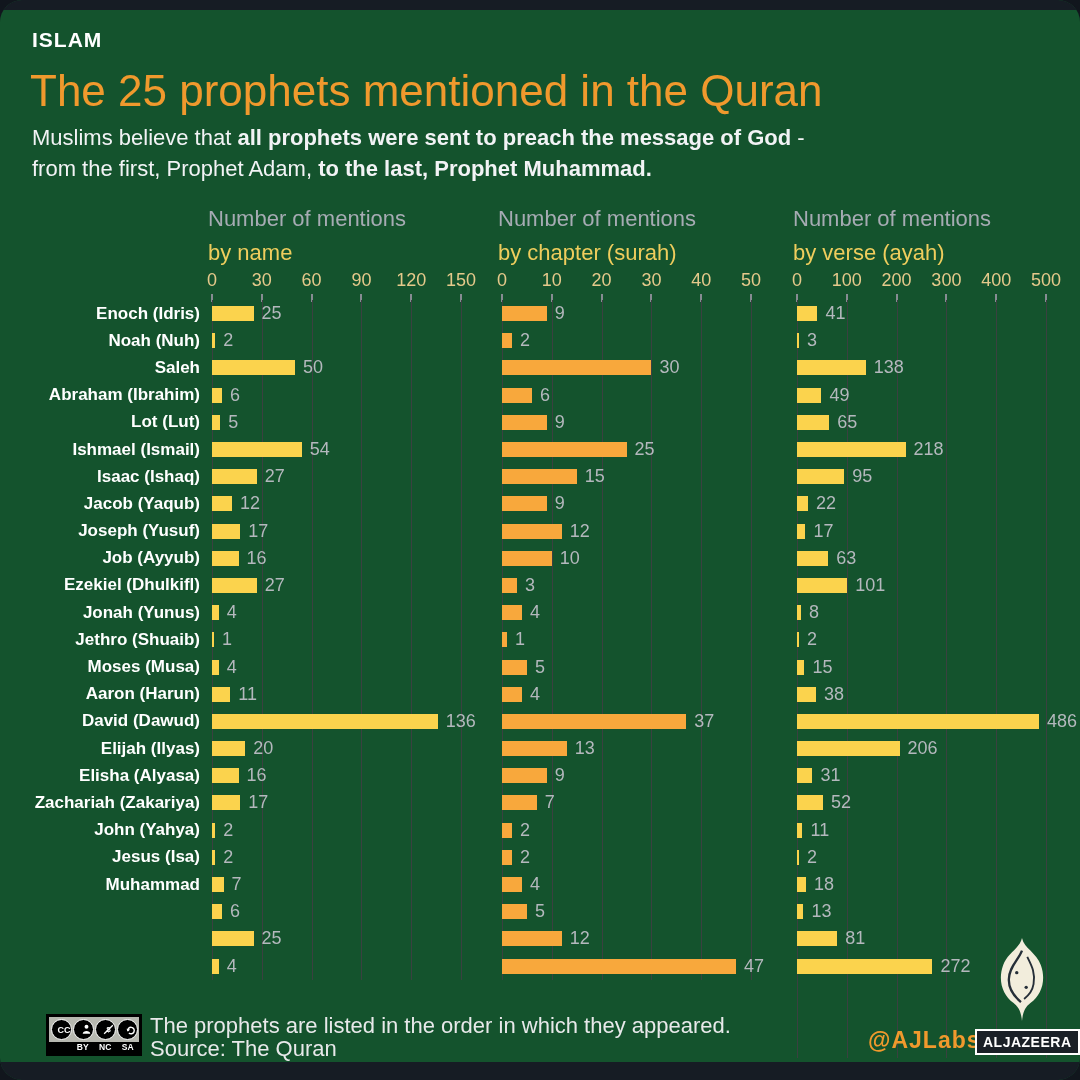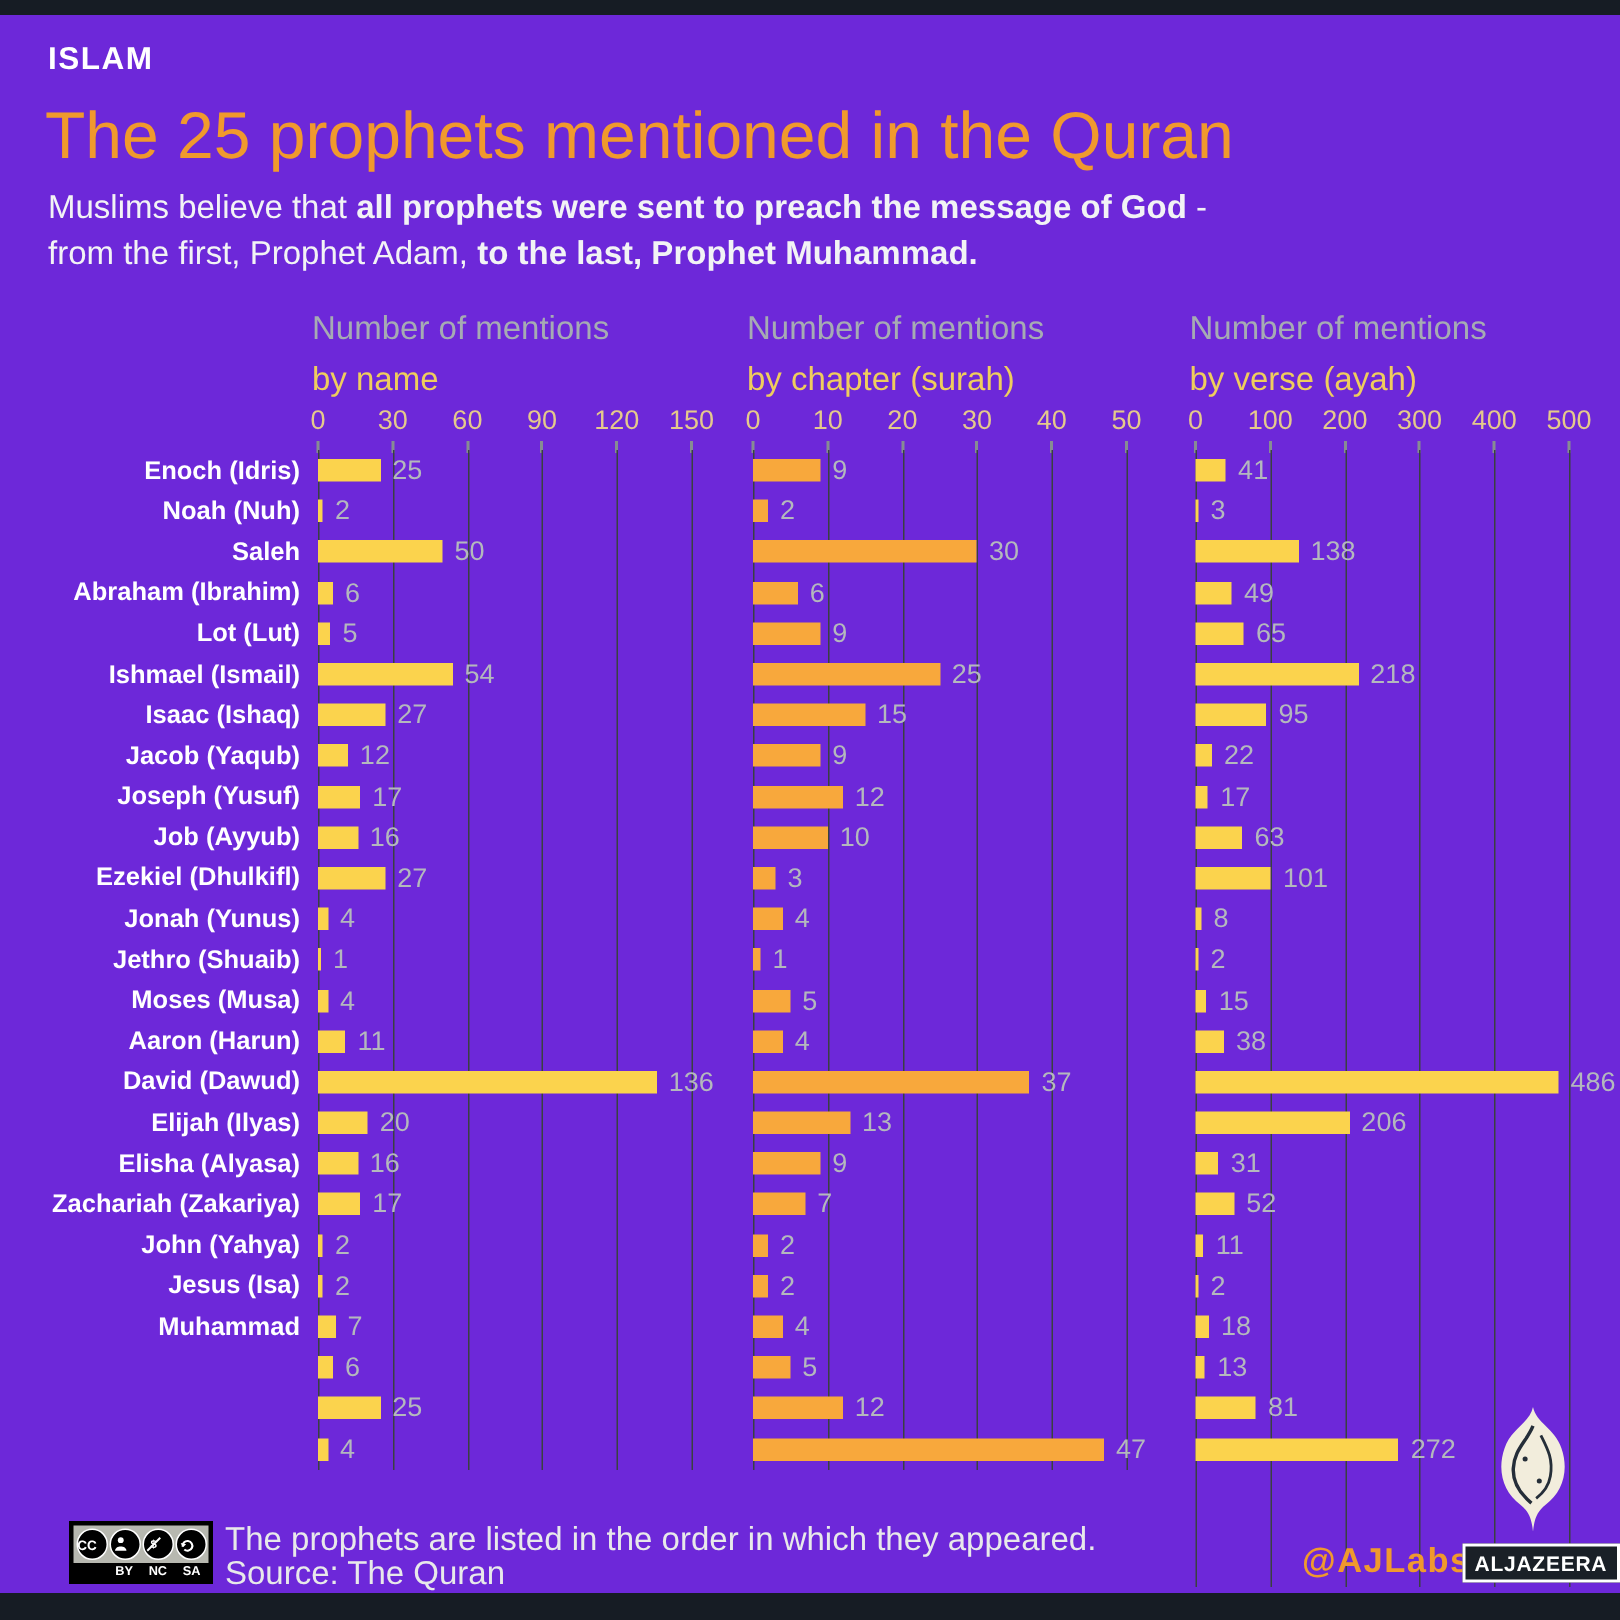--- a/index.html
+++ b/index.html
@@ -1,17 +1,17 @@
 <!DOCTYPE html>
 <html><head>
 <meta charset="utf-8">
 <style>
   html,body{margin:0;padding:0;background:#11161d;}
-  .page{position:relative;width:1080px;height:1080px;background:#6d28d9;overflow:hidden;
-        font-family:"Liberation Sans", sans-serif;}
+  .page{position:relative;width:1080px;height:1080px;background:#14532d;overflow:hidden;
+        font-family:"Liberation Sans", sans-serif;border-radius:22px;}
   .band{position:absolute;left:0;width:1080px;background:#161C24;}
   .band.top{top:0;height:10px;}
   .band.bottom{top:1062px;height:18px;}
 
   
   .kicker{position:absolute;left:32px;top:28px;font-size:21px;font-weight:700;color:#ffffff;letter-spacing:1px;}
   .title{position:absolute;left:30px;top:66px;font-size:44px;font-weight:300;color:#F0992D;}
   .intro{position:absolute;left:32px;top:122px;font-size:22px;color:#F2F3F5;line-height:31px;font-weight:400;}
   .intro .line{display:block;}
   .intro b{font-weight:700;}
@@ -35,21 +35,21 @@
 
   
   .labels{position:absolute;left:0;top:300px;width:200px;}
   .row-label{height:27.2px;display:flex;align-items:center;justify-content:flex-end;
              font-size:17px;font-weight:700;color:#ffffff;white-space:nowrap;}
 
   
   .cc-badge{position:absolute;left:46px;top:1014px;width:96px;height:42px;background:#000;padding:3px;box-sizing:border-box;}
   .cc-strip{height:25px;background:#B7B8B0;display:flex;align-items:center;justify-content:space-around;padding:0 1px;}
   .cc-circle{width:21px;height:21px;border-radius:50%;background:#000;border:1.5px solid #fff;box-sizing:border-box;
-             display:flex;align-items:center;justify-content:flex-start;color:#fff;font-size:9px;font-weight:700;}
+             display:flex;align-items:center;justify-content:flex-end;color:#fff;font-size:9px;font-weight:700;}
   .cc-labels{height:11px;display:grid;grid-template-columns:repeat(4,1fr);color:#fff;font-size:8.5px;font-weight:700;text-align:center;line-height:11px;}
   .foot-note{position:absolute;left:150px;top:1014px;font-size:22px;color:#E8E9EA;line-height:23px;}
   .foot-note span{display:block;}
   .handle{position:absolute;left:868px;top:1027px;width:100px;text-align:right;font-size:23px;font-weight:600;color:#F0992D;letter-spacing:1px;}
   .brandbox{position:absolute;left:975px;top:1029px;border:2px solid #fff;padding:3px 6px;font-size:14px;font-weight:800;
             letter-spacing:.5px;color:#fff;background:#1a2027;}
   .flame{position:absolute;left:986px;top:938px;width:72px;height:84px;}
 </style>
 </head>
 <body>

